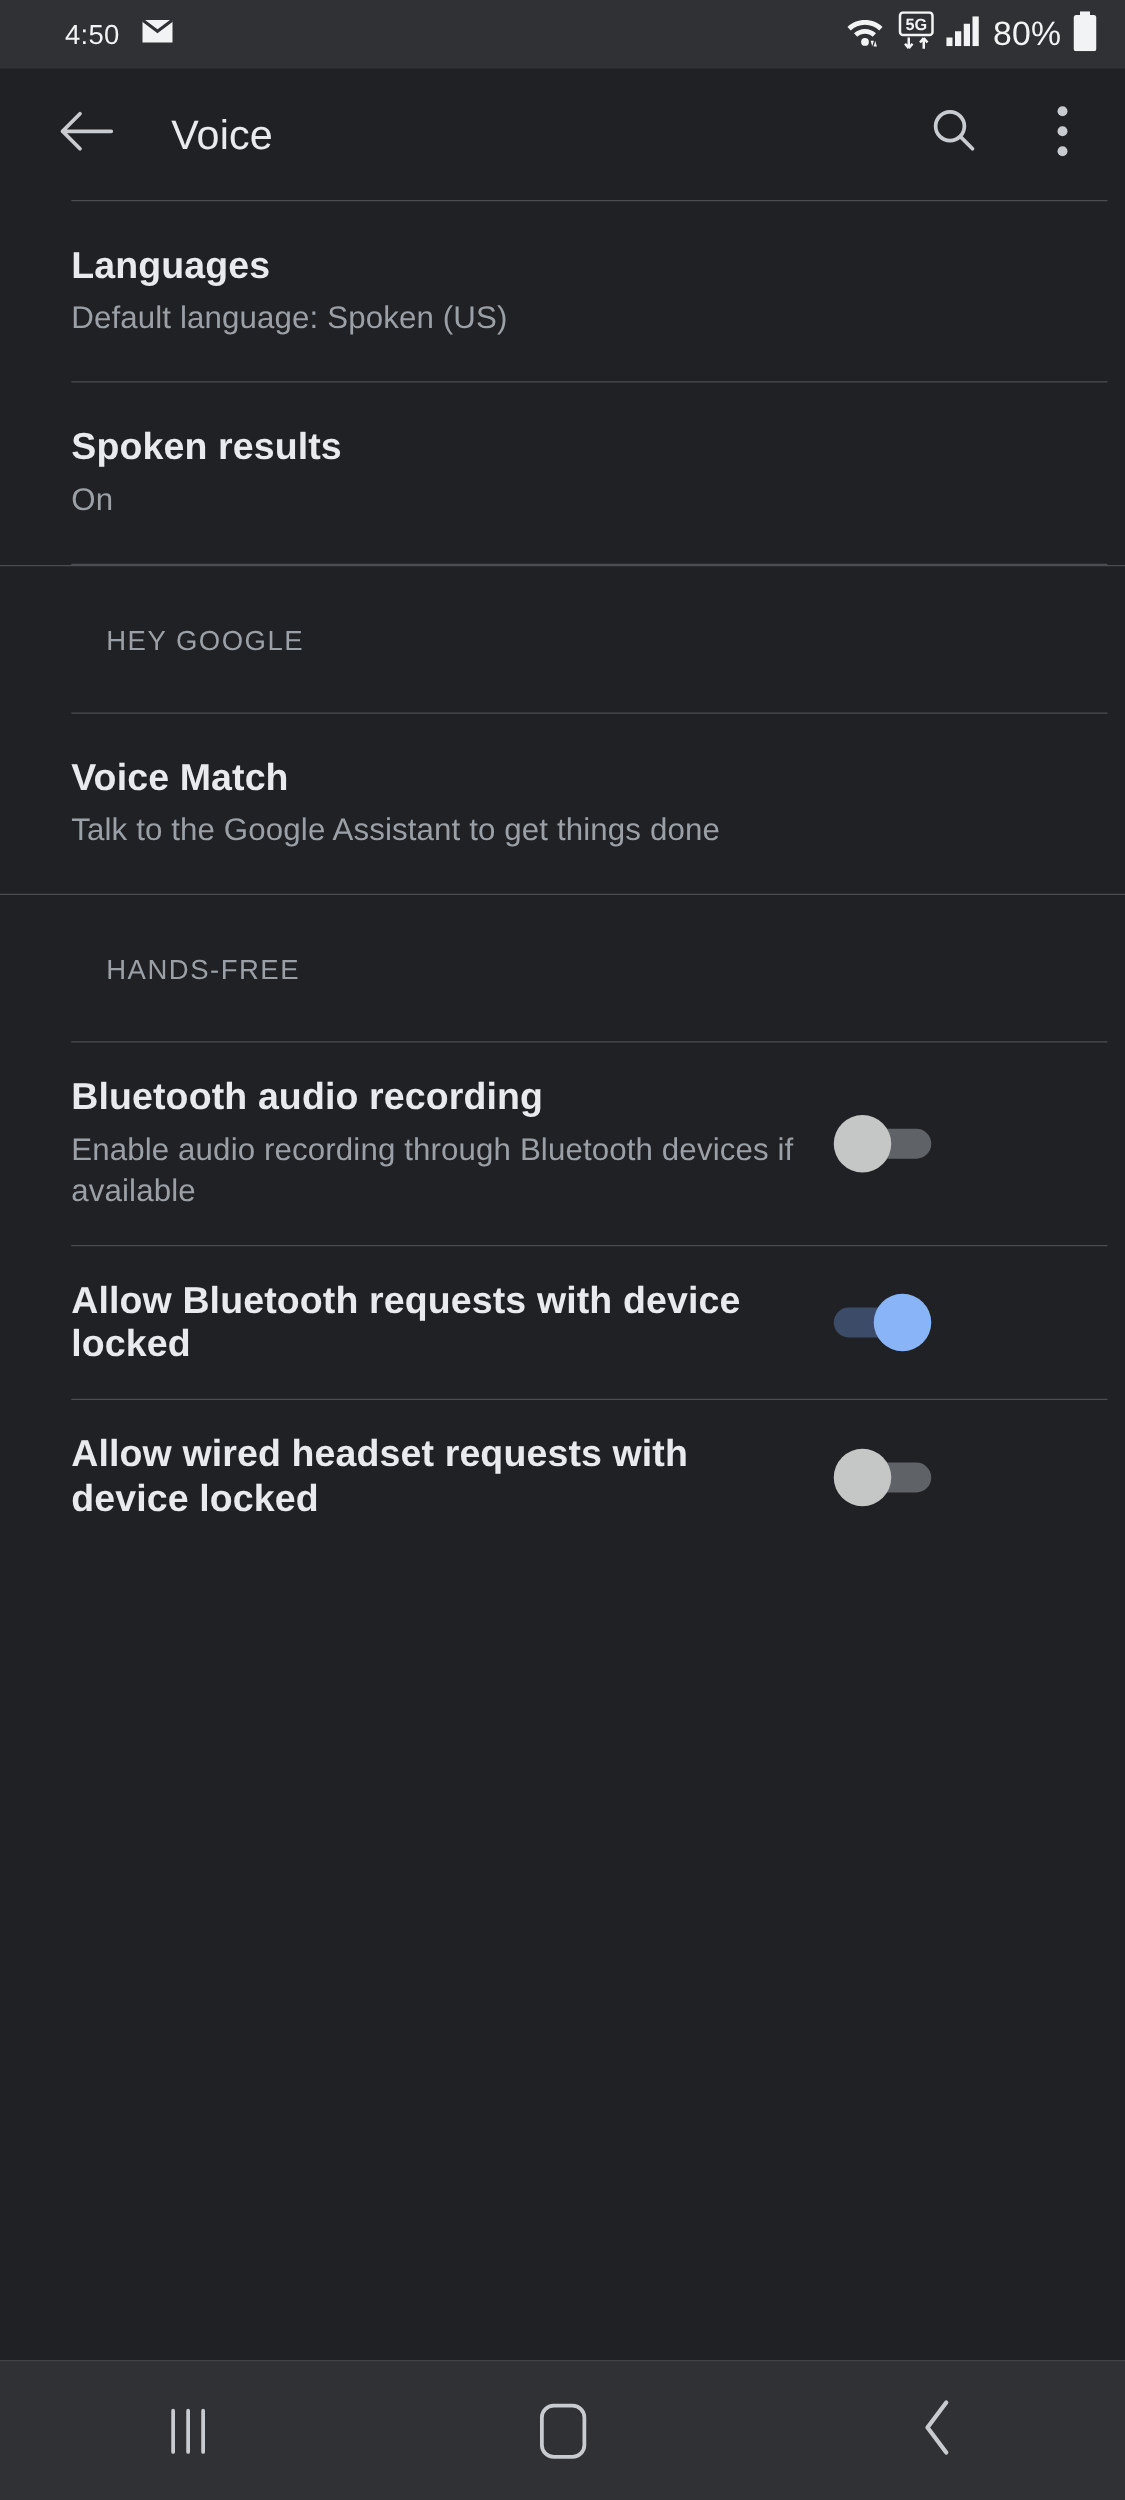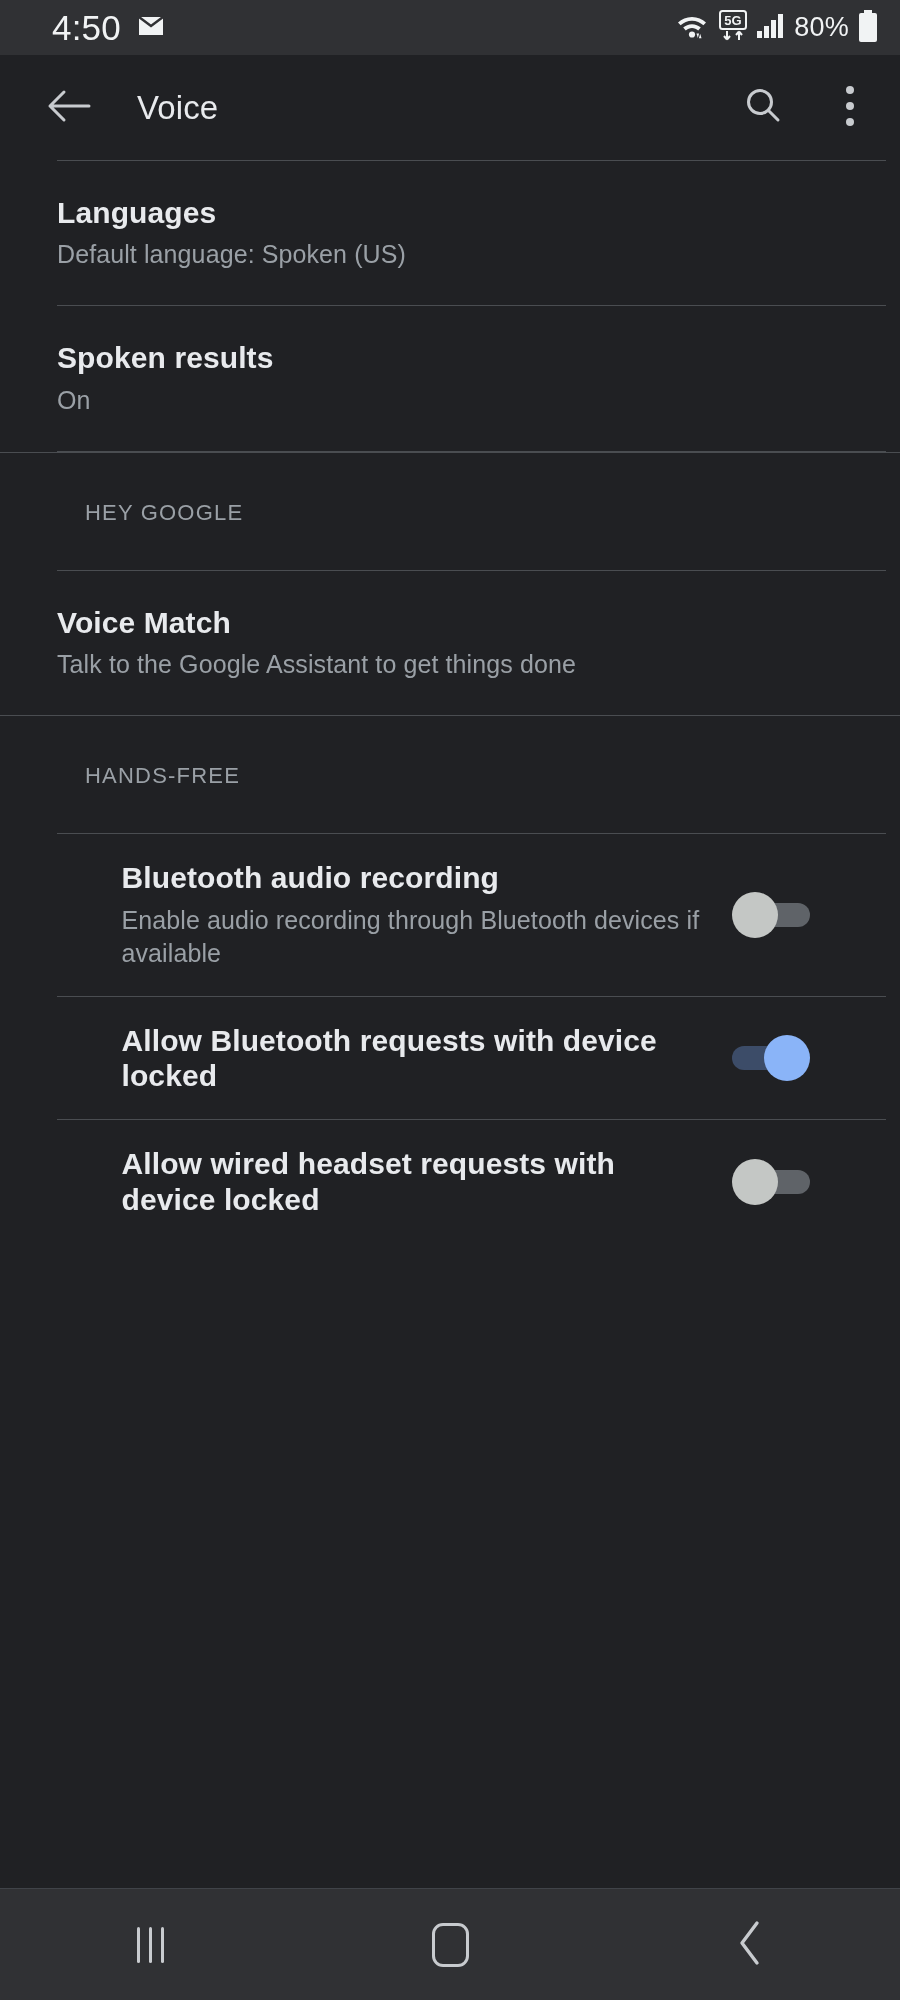--- a/index.html
+++ b/index.html
@@ -18,21 +18,21 @@
 
   
   .status-bar{
     height:55px; flex:0 0 55px;
     background:#303134;
     display:flex; align-items:center; justify-content:space-between;
     padding:0 22px 0 52px;
   }
   .status-left{ display:flex; align-items:center; gap:17px; }
   .status-clock{
-    color:#f1f3f4; font-size:35px; letter-spacing:.2px;
+    color:#f1f3f4; font-size:22px; letter-spacing:.2px;
     font-family:"Liberation Sans", sans-serif;
   }
   .status-right{ display:flex; align-items:center; gap:9px; }
   .status-batt-pct{ color:#f1f3f4; font-size:27px; letter-spacing:.2px; }
   .icn{ display:block; }
 
   
   .app-bar{
     height:105px; flex:0 0 105px;
     background:#202124;
@@ -74,21 +74,21 @@
   }
   .pref-text{ flex:1 1 auto; padding-right:10px; }
   .pref-title{
     color:#e8eaed; font-size:30px; font-weight:700;
     line-height:1.18; letter-spacing:.1px;
   }
   .pref-summary{
     color:#9aa0a6; font-size:25px; font-weight:400;
     line-height:1.32; letter-spacing:.1px; margin-top:8px;
   }
-  .pref.toggle-row{ align-items:center; padding-top:26px; padding-bottom:26px;justify-content:center; }
+  .pref.toggle-row{ align-items:center; padding-top:26px; padding-bottom:26px; }
   .pref.toggle-row .pref-text{ max-width:600px; }
 
   .section-header{
     padding:47px 26px 44px 85px;
   }
   .section-header .section-label{
     color:#9aa0a6; font-size:22px; font-weight:500;
     letter-spacing:1.2px;
   }
 

